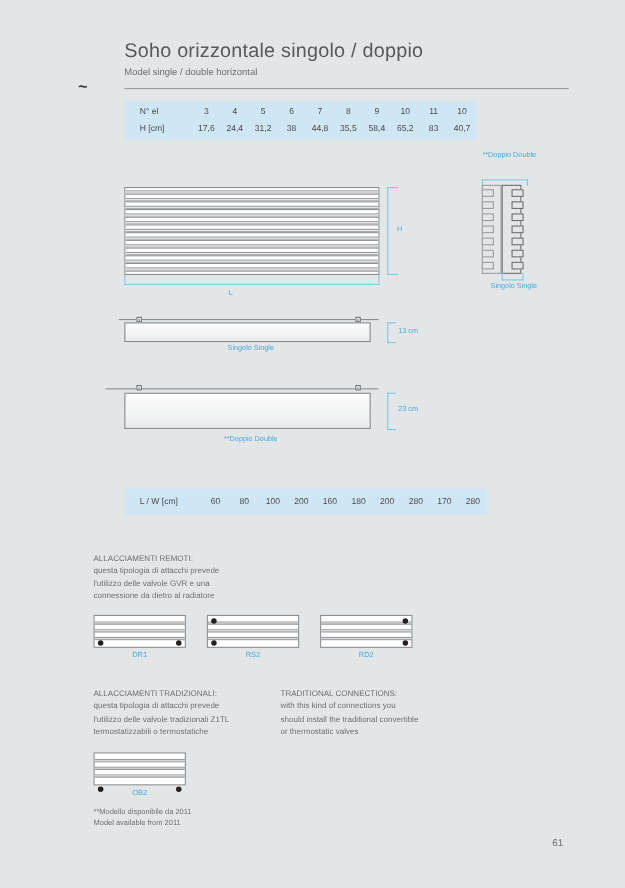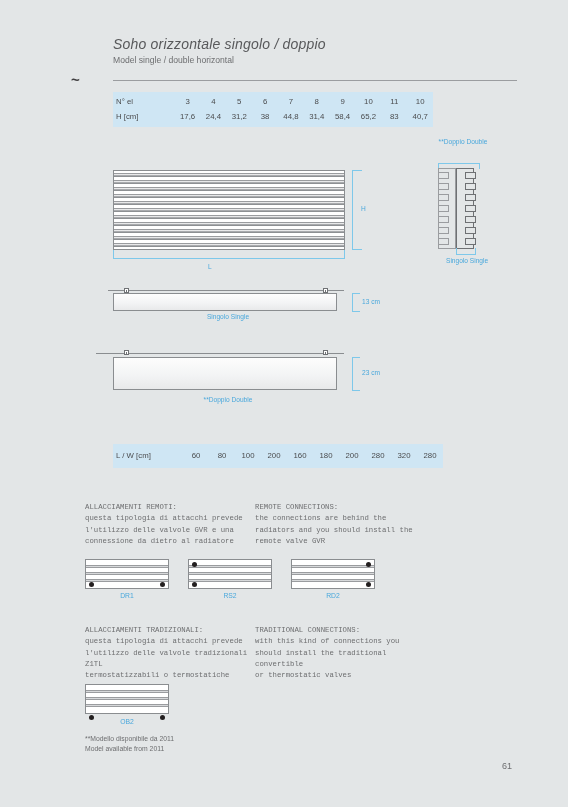--- a/index.html
+++ b/index.html
@@ -14,25 +14,24 @@
     color: #58595b;
     position: relative;
     overflow: hidden;
   }
 
   .page { position: absolute; inset: 0; }
 
   
   .title-block { position: absolute; left: 113px; top: 36px; }
   .title-main {
-    font-size: 14px;
+    font-size: 18px;
     color: #58595b;
     letter-spacing: .2px;
     white-space: nowrap;
-    font-style: italic;
   }
   .title-sub {
     font-size: 8.6px;
     color: #6d6e70;
     margin-top: 3px;
     white-space: nowrap;
   }
   .tilde {
     position: absolute;
     left: 71px; top: 72px;
@@ -49,21 +48,21 @@
   }
 
   
   .spec-table {
     position: absolute;
     background: #cfe6f4;
     font-size: 7.8px;
     color: #4b4c4e;
   }
   .spec-row { display: flex; align-items: center; height: 15px; }
-  .spec-label { width: 62px; padding-left: 3px; box-sizing: border-box; text-align: left; }
+  .spec-label { width: 62px; padding-left: 14px; box-sizing: border-box; text-align: left; }
   .spec-cell { width: 26px; text-align: center; }
 
   #table-elements { left: 113px; top: 92px; width: 320px; padding: 2px 0 3px; }
   #table-widths { left: 113px; top: 444px; width: 330px; padding: 4px 0 5px; }
   #table-widths .spec-label { width: 70px; }
   #table-widths .spec-cell { width: 26px; }
 
   
   .dim-line { position: absolute; background: #7ec8ea; }
   .dim-label {
@@ -138,21 +137,20 @@
   .comb-dark { border-color: #6e7073; }
   .comb-dark .comb-tooth { border-color: #6e7073; }
 
   
   .conn-text {
     position: absolute;
     font-size: 7.3px;
     line-height: 1.55;
     color: #6d6e70;
     white-space: pre-line;
-    font-family: Liberation Mono, monospace;
   }
 
   
   .conn-dia {
     position: absolute;
     width: 84px; height: 30px;
     background: #ffffff;
     border: 1px solid #8a8d90;
     box-sizing: border-box;
     overflow: visible;
@@ -222,21 +220,21 @@
       <div class="spec-cell">11</div>
       <div class="spec-cell">10</div>
     </div>
     <div class="spec-row">
       <div class="spec-label">H [cm]</div>
       <div class="spec-cell">17,6</div>
       <div class="spec-cell">24,4</div>
       <div class="spec-cell">31,2</div>
       <div class="spec-cell">38</div>
       <div class="spec-cell">44,8</div>
-      <div class="spec-cell">31,4</div>
+      <div class="spec-cell">35,5</div>
       <div class="spec-cell">58,4</div>
       <div class="spec-cell">65,2</div>
       <div class="spec-cell">83</div>
       <div class="spec-cell">40,7</div>
     </div>
   </div>
 
   <div id="front-view">
     <div class="tube" style="top:2px"></div>
     <div class="tube" style="top:9px"></div>
@@ -321,33 +319,29 @@
     <div class="spec-row">
       <div class="spec-label">L / W [cm]</div>
       <div class="spec-cell">60</div>
       <div class="spec-cell">80</div>
       <div class="spec-cell">100</div>
       <div class="spec-cell">200</div>
       <div class="spec-cell">160</div>
       <div class="spec-cell">180</div>
       <div class="spec-cell">200</div>
       <div class="spec-cell">280</div>
-      <div class="spec-cell">320</div>
+      <div class="spec-cell">170</div>
       <div class="spec-cell">280</div>
     </div>
   </div>
 
   <div class="conn-text" style="left:85px; top:502px; width:160px;">ALLACCIAMENTI REMOTI:
 questa tipologia di attacchi prevede
 l'utilizzo delle valvole GVR e una
 connessione da dietro al radiatore</div>
-  <div class="conn-text" style="left:255px; top:502px; width:170px;">REMOTE CONNECTIONS:
-the connections are behind the
-radiators and you should install the
-remote valve GVR</div>
 
   <div class="conn-dia" style="left:85px; top:559px;">
     <div class="conn-band" style="top:5px"></div>
     <div class="conn-band" style="top:12px"></div>
     <div class="conn-band" style="top:19px"></div>
     <div class="dot" style="left:3px;  top:22px;"></div>
     <div class="dot" style="left:74px; top:22px;"></div>
   </div>
   <div class="conn-code" style="left:85px; top:592px;">DR1</div>
 

